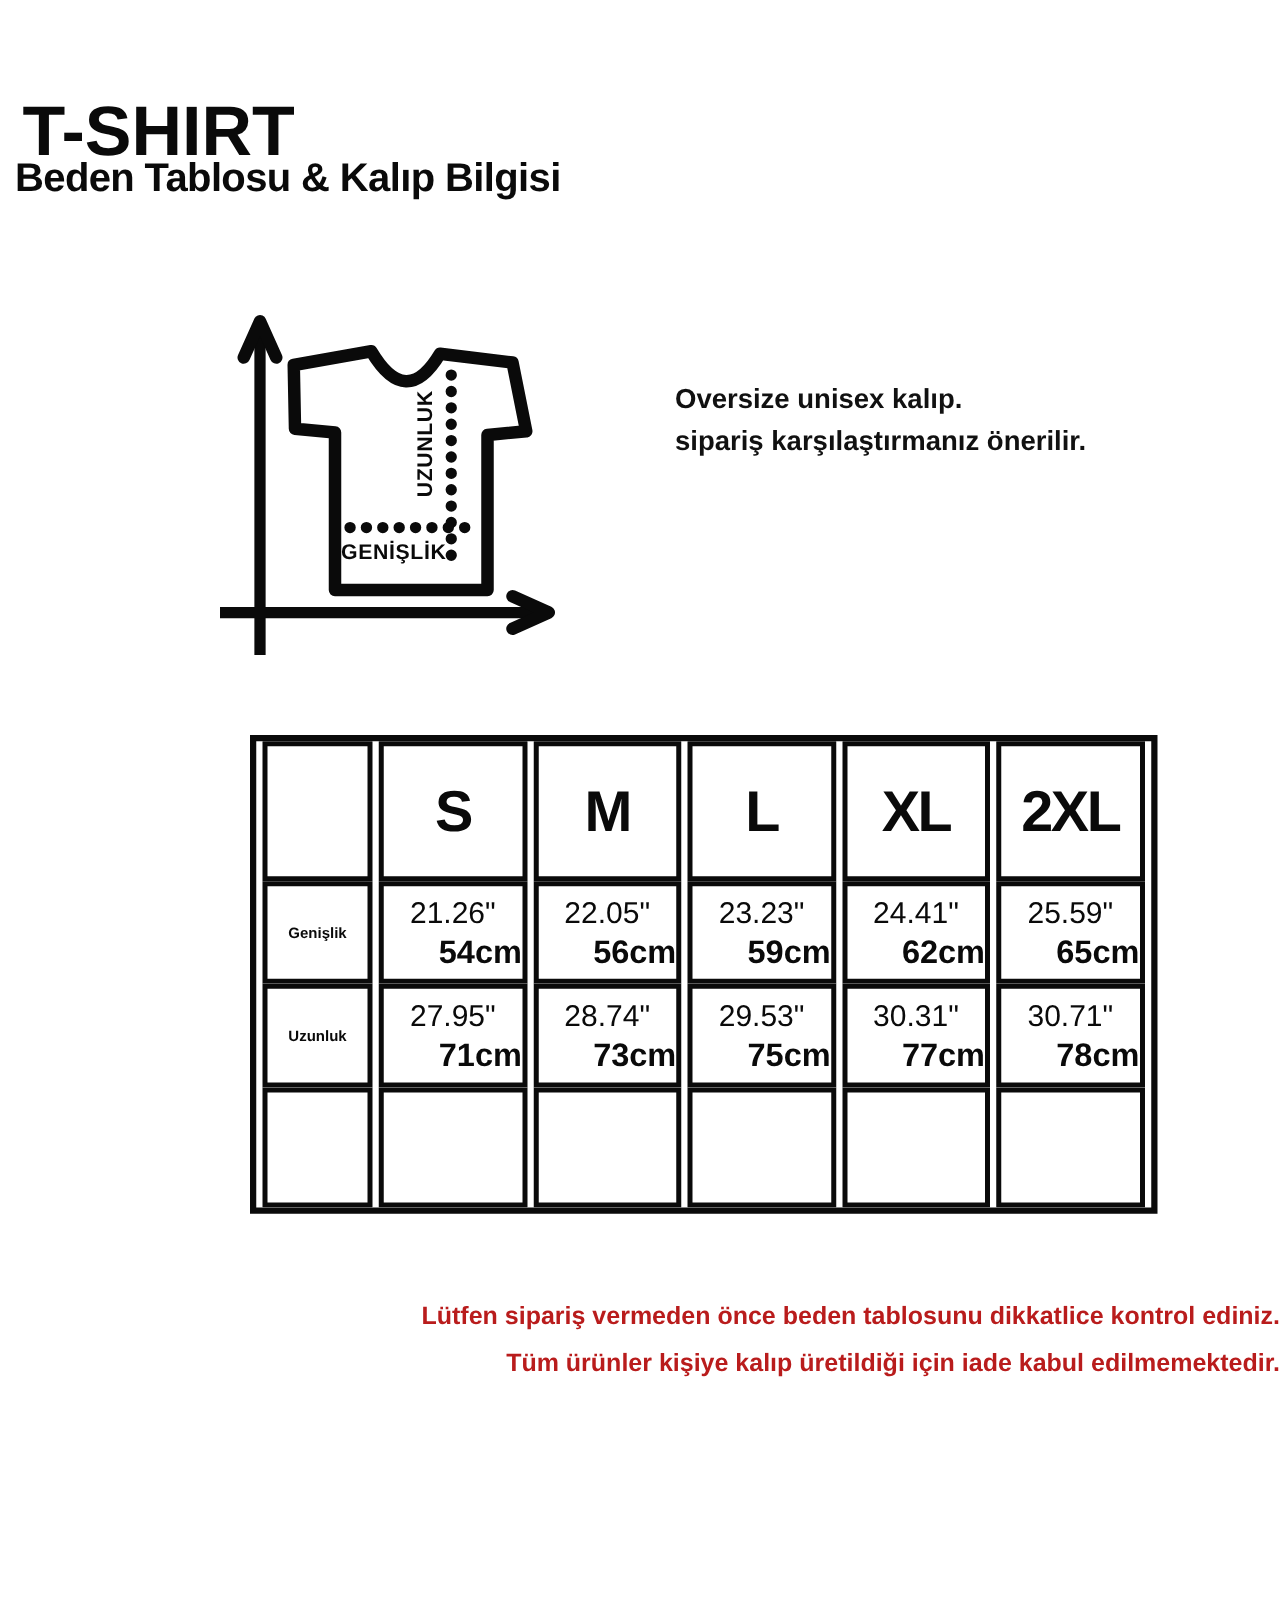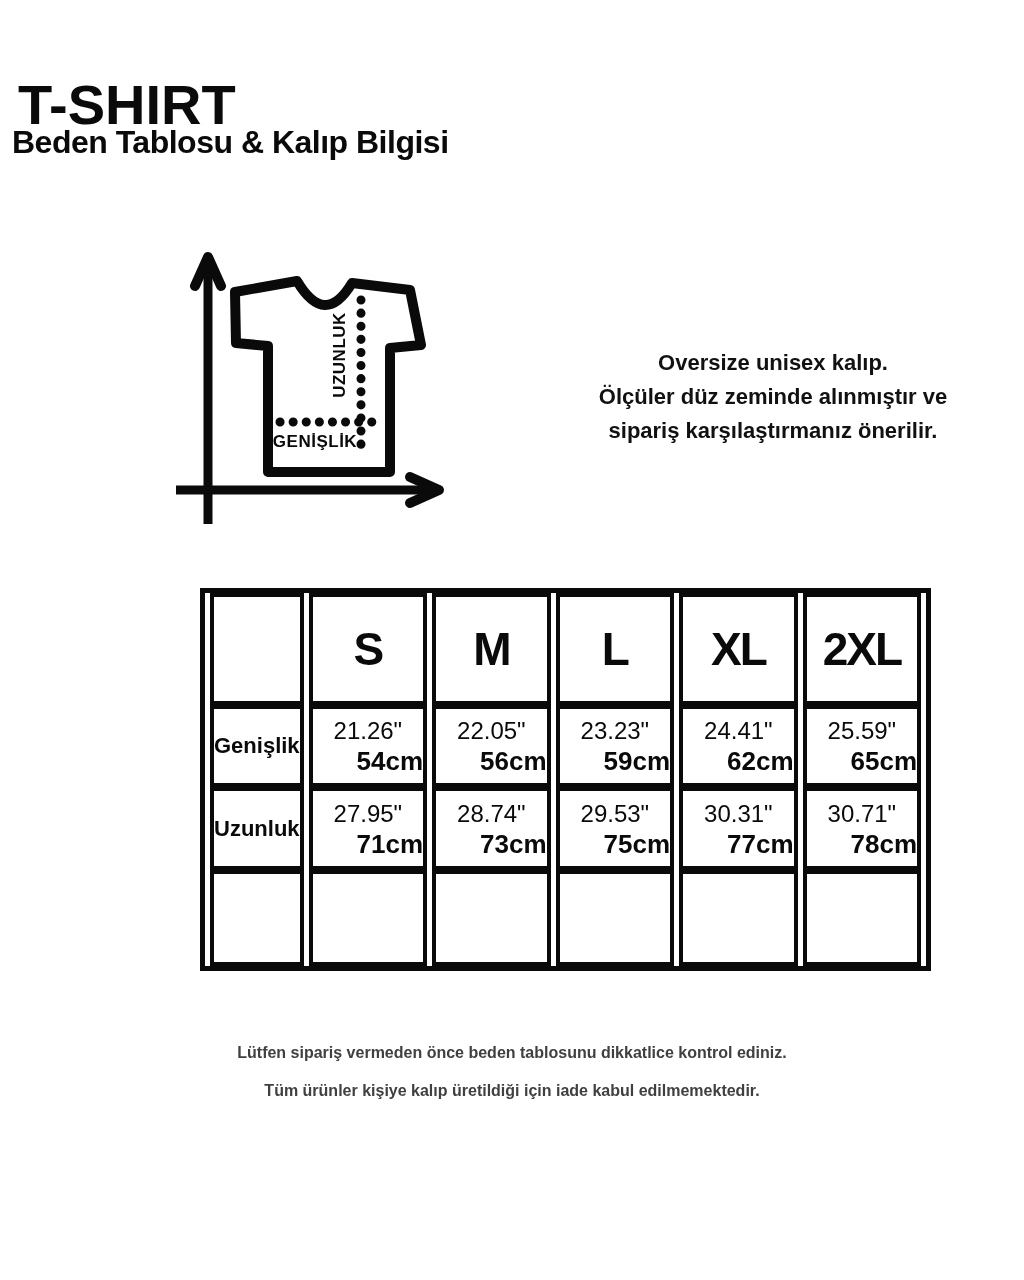--- a/index.html
+++ b/index.html
@@ -34,24 +34,23 @@
   .diagram .stroke { stroke: #0a0a0a; fill: none; }
   .diagram text {
     font-family: "Liberation Sans", sans-serif;
     font-weight: bold; font-size: 17px; fill: #0a0a0a;
     letter-spacing: 0.5px;
   }
 
   
   .info {
     position: absolute; top: 302px; left: 540px; width: 466px;
-    text-align: center;
+    text-align: left;
     font-size: 22px; font-weight: bold; line-height: 34px;
     color: #111111;
-    margin-top: 44px;
   }
   .info div { white-space: nowrap; }
 
   
   .size-table {
     position: absolute; left: 200px; top: 588px;
     border-collapse: separate; border-spacing: 5px 0;
     border: 5px solid #0a0a0a;
     background: #ffffff;
     table-layout: fixed;
@@ -65,30 +64,30 @@
   }
   .col-label { width: 80px; }
   .col-size  { width: 84px; }
   .row-header td { height: 104px; }
   .row-width  td { height: 74px; }
   .row-length td { height: 75px; }
   .row-empty  td { height: 88px; }
   .size-h {
     font-size: 46px; font-weight: bold; letter-spacing: -2px;
   }
-  .rowlab { font-size: 22px; font-weight: bold; }
+  .rowlab { font-size: 12px; font-weight: bold; }
   .val .in { font-size: 24px; font-weight: normal; line-height: 31px; }
   .val .cm { font-size: 26px; font-weight: bold;  line-height: 31px; margin-left: 44px; }
 
   
   .footer {
     position: absolute; top: 1034px; left: 0; width: 100%;
-    text-align: center;
-    color: #404040;
-    font-size: 16px; font-weight: bold; line-height: 38px;
+    text-align: right;
+    color: #b91c1c;
+    font-size: 20px; font-weight: bold; line-height: 38px;
   }
 </style>
 </head>
 <body>
 
 <div class="page">
 
   <h1 class="title-line1">T-SHIRT</h1>
   <h2 class="title-line2">Beden Tablosu &amp; Kalıp Bilgisi</h2>
 
@@ -103,21 +102,20 @@
 
     <line x1="201" y1="60" x2="201" y2="216" stroke="#0a0a0a" stroke-width="9" stroke-linecap="round" stroke-dasharray="0.1 13"></line>
     <line x1="120" y1="182" x2="216" y2="182" stroke="#0a0a0a" stroke-width="9" stroke-linecap="round" stroke-dasharray="0.1 13"></line>
 
     <text x="181" y="115" text-anchor="middle" dominant-baseline="middle" transform="rotate(-90 181 115)">UZUNLUK</text>
     <text x="155" y="207" text-anchor="middle">GENİŞLİK</text>
   </svg>
 
   <div class="info">
     <div>Oversize unisex kalıp.</div>
-    <div>Ölçüler düz zeminde alınmıştır ve</div>
     <div>sipariş karşılaştırmanız önerilir.</div>
   </div>
 
   <table class="size-table">
     <tbody>
         <tr class="row-header">
       <td class="col-label"></td>
       <td class="col-size size-h">S</td>
       <td class="col-size size-h">M</td>
       <td class="col-size size-h">L</td>

